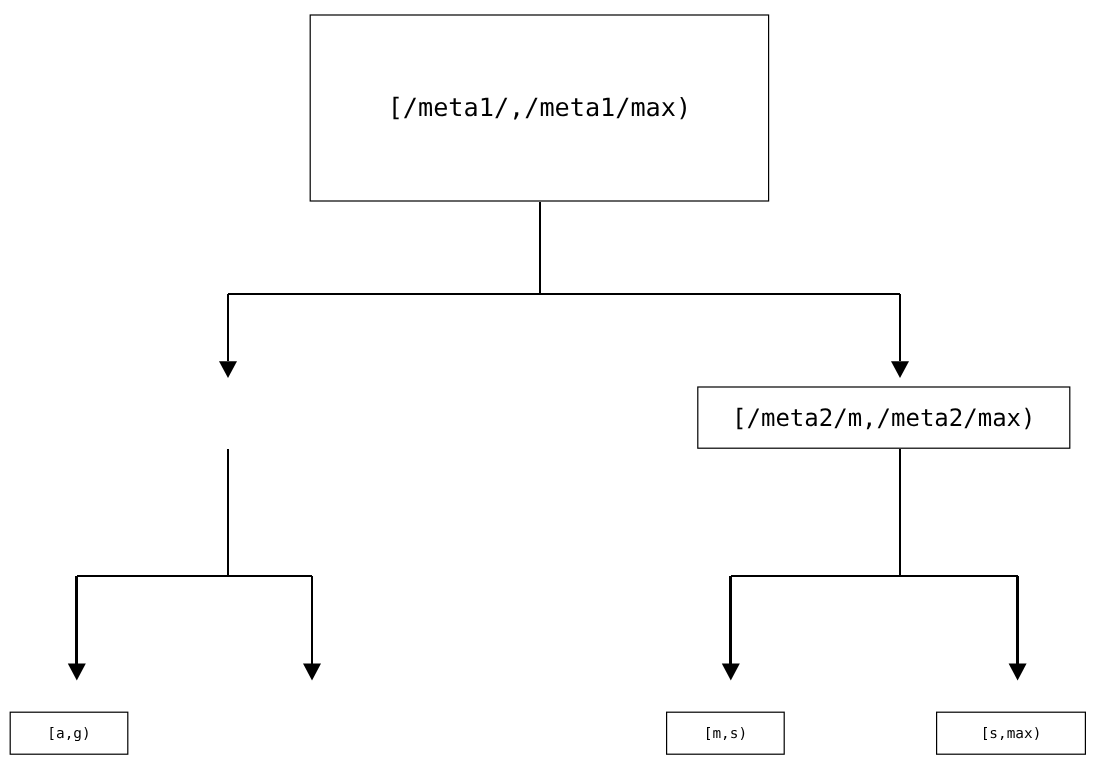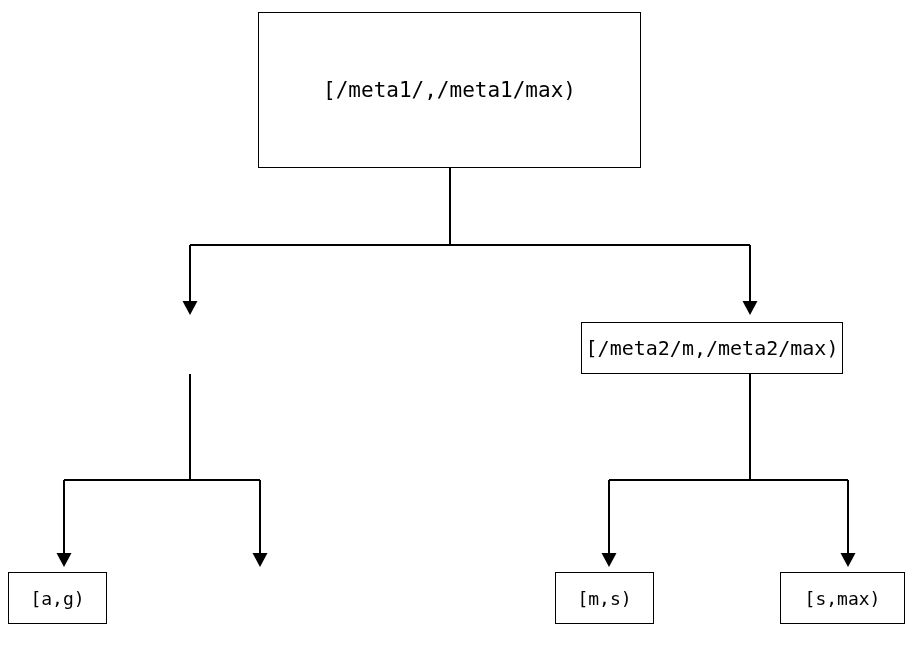--- a/index.html
+++ b/index.html
@@ -44,25 +44,25 @@
     width: 383px;
     height: 156px;
     font-size: 21px;
   }
   .node-mid {
     top: 322px;
     height: 52px;
     font-size: 20px;
   }
   .node-mid-left  { left: 21px;  width: 325px; }
-  .node-mid-right { left: 581px; width: 262px; }
+  .node-mid-right { left: 581px; width: 311px; }
   .node-leaf {
-    top: 572px;
-    height: 52px;
-    font-size: 18px;
+    top: 593px;
+    height: 36px;
+    font-size: 12px;
   }
   .leaf-1 { left: 8px;   width: 99px;  }
   .leaf-2 { left: 205px; width: 99px;  }
   .leaf-3 { left: 555px; width: 99px;  }
   .leaf-4 { left: 780px; width: 125px; }
 </style>
 </head>
 <body>
 
 <div id="diagram-canvas">

